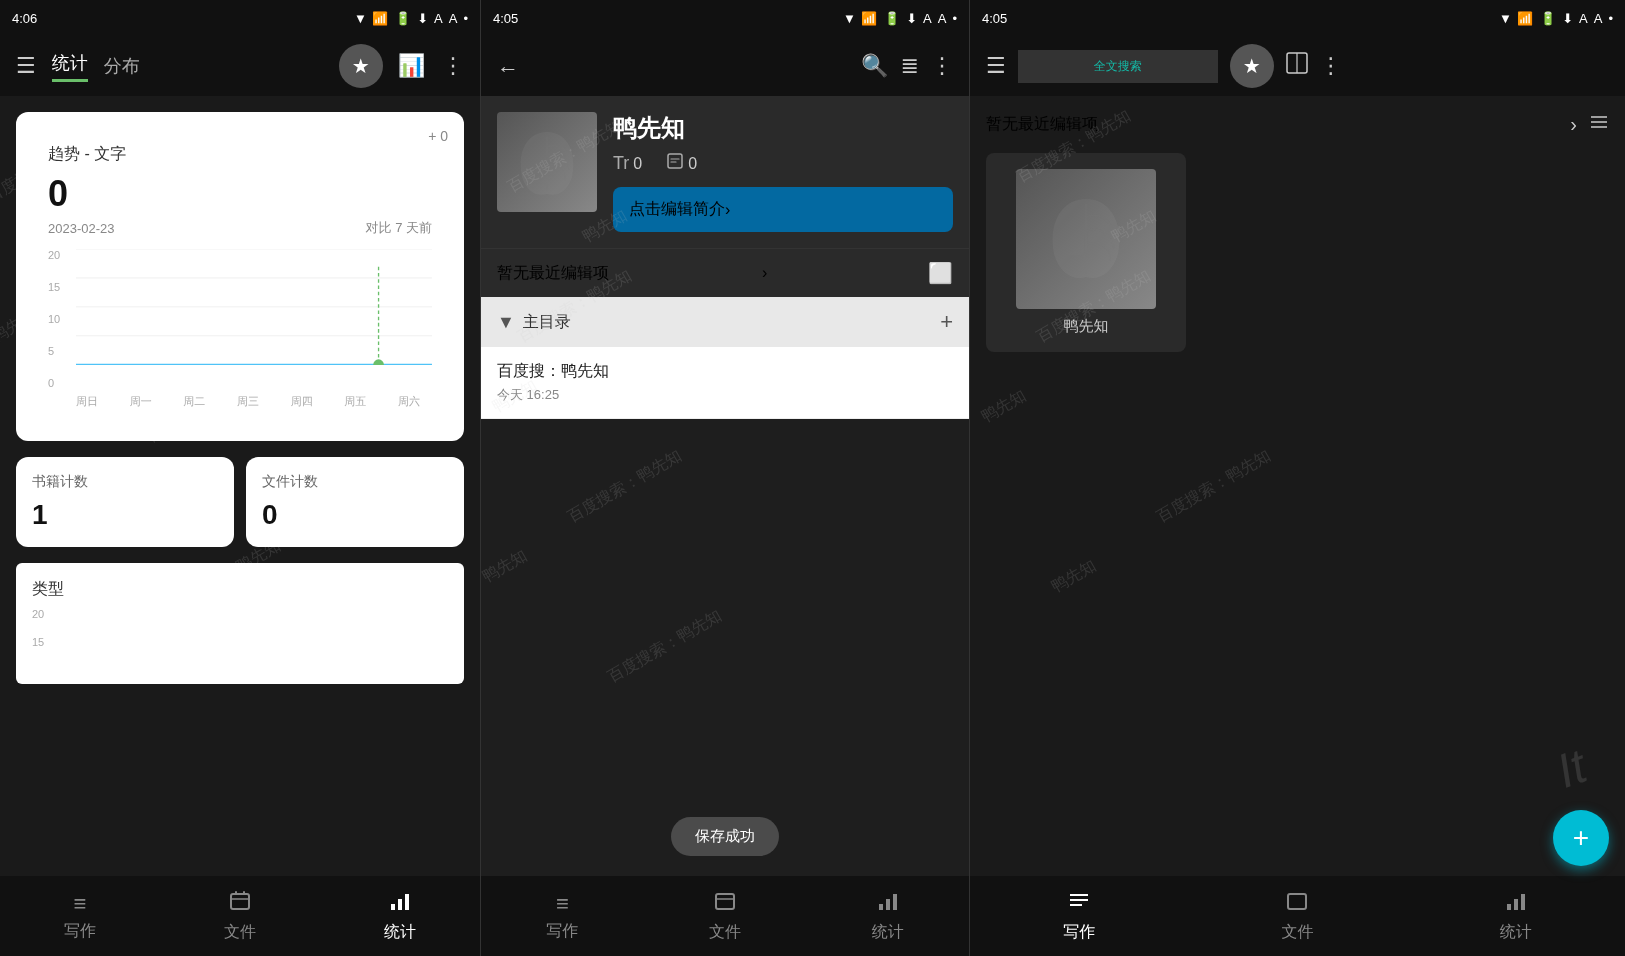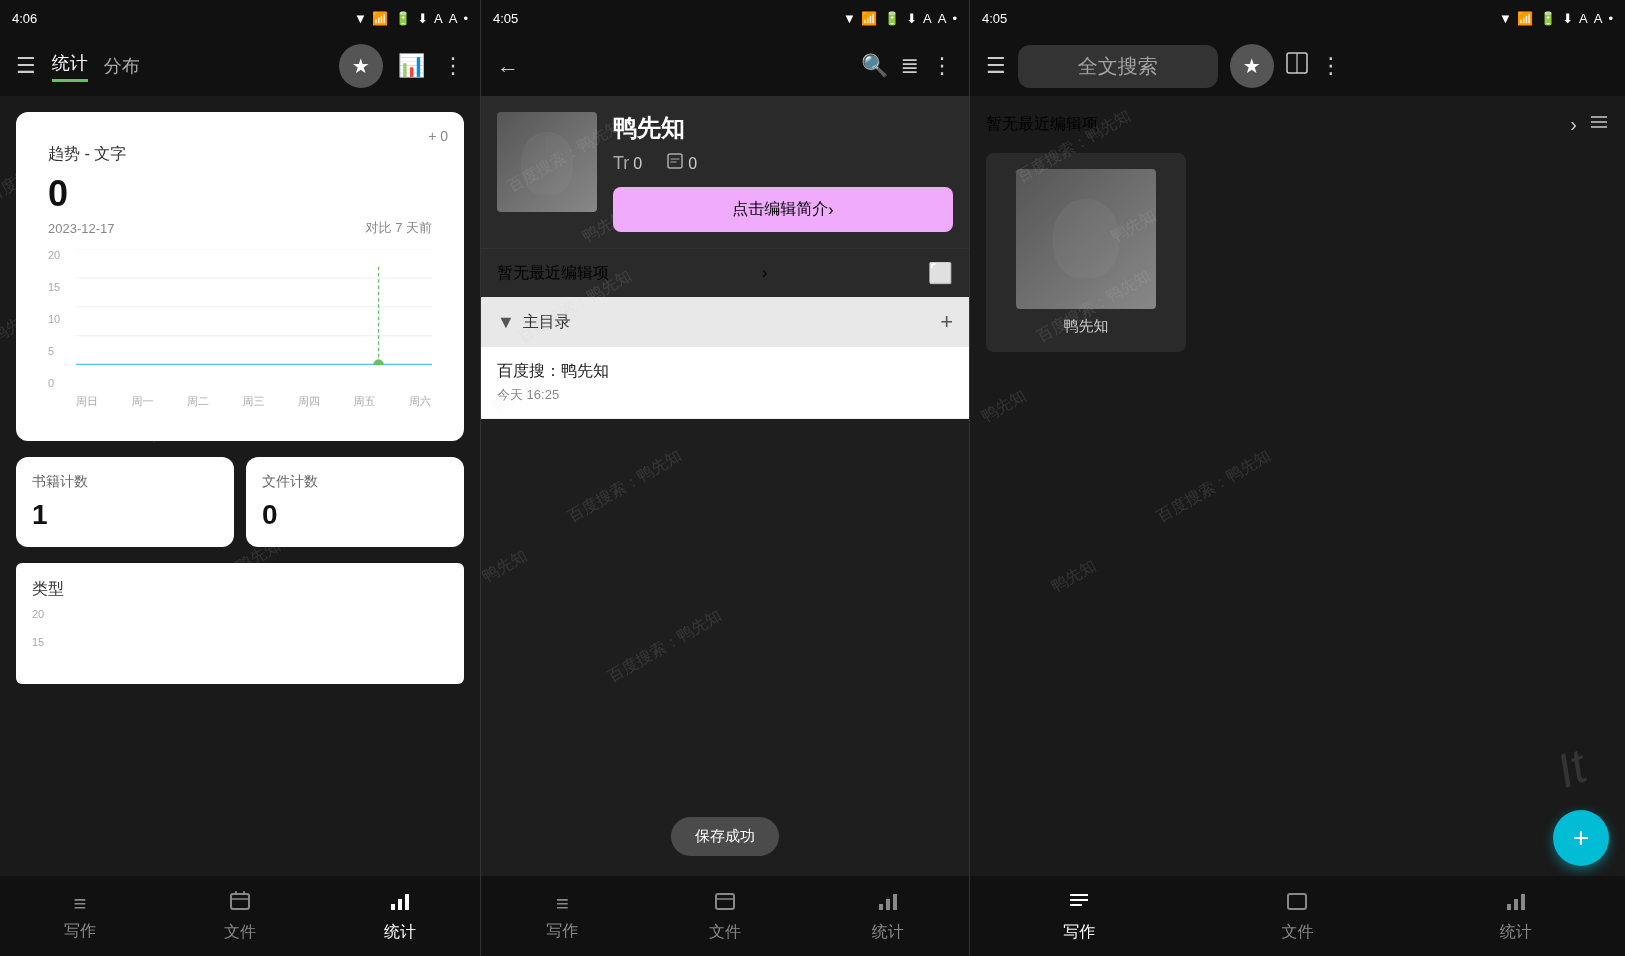--- a/index.html
+++ b/index.html
@@ -151,21 +151,21 @@
       position: absolute;
       left: 28px;
       top: 0;
       right: 0;
       bottom: 20px;
     }
     .chart-x-labels {
       position: absolute;
       bottom: 0;
       left: 28px;
-      right: 1px;
+      right: 12px;
       display: flex;
       justify-content: space-between;
       font-size: 11px;
       color: #aaa;
     }
     .mini-cards {
       display: flex;
       gap: 12px;
     }
     .mini-card {
@@ -292,26 +292,26 @@
       margin-bottom: 12px;
     }
     .book-stat-item {
       display: flex;
       align-items: center;
       gap: 4px;
       color: #ccc;
       font-size: 16px;
     }
     .book-edit-intro {
-      background: #f0abfc;
+      background: #0369a1;
       border-radius: 8px;
       padding: 12px 16px;
       display: flex;
       align-items: center;
-      justify-content: center;
+      justify-content: flex-start;
       cursor: pointer;
     }
     .recent-edits-bar {
       background: #2a2a2a;
       padding: 12px 16px;
       display: flex;
       align-items: center;
       justify-content: space-between;
       border-top: 1px solid #333;
     }
@@ -379,24 +379,24 @@
       display: flex;
       align-items: center;
       padding: 0 16px;
       gap: 12px;
       flex-shrink: 0;
     }
     .search-bar {
       flex: 1;
       max-width: 200px;
       background: #333;
-      border-radius: 12px;
+      border-radius: 0;
       padding: 8px 16px;
-      color: #a3a3a3;
-      font-size: 20px;
+      color: #14b8a6;
+      font-size: 12px;
       text-align: center;
     }
     .right-content {
       flex: 1;
       overflow-y: auto;
       padding: 16px;
       position: relative;
     }
     .right-header-bar {
       display: flex;
@@ -476,21 +476,21 @@
         <span class="watermark-text" style="top:300px;left:140px;font-size:16px;">百度搜索：鸭先知</span>
         <span class="watermark-text" style="top:400px;left:20px;font-size:16px;">鸭先知</span>
         <span class="watermark-text" style="top:470px;left:160px;font-size:16px;">百度搜索：鸭先知</span>
       </div>
 
       <div class="stats-card">
         <div class="card-title">趋势 - 文字</div>
         <div class="card-value-large">0</div>
         <div class="card-value-change">+ 0</div>
         <div style="display:flex;justify-content:space-between;align-items:center;margin-top:4px;">
-          <span class="card-date">2023-12-17</span>
+          <span class="card-date">2023-02-23</span>
           <span class="card-date">对比 7 天前</span>
         </div>
 
         <div class="chart-area">
           <div class="chart-y-labels">
             <span>20</span>
             <span>15</span>
             <span>10</span>
             <span>5</span>
             <span>0</span>

